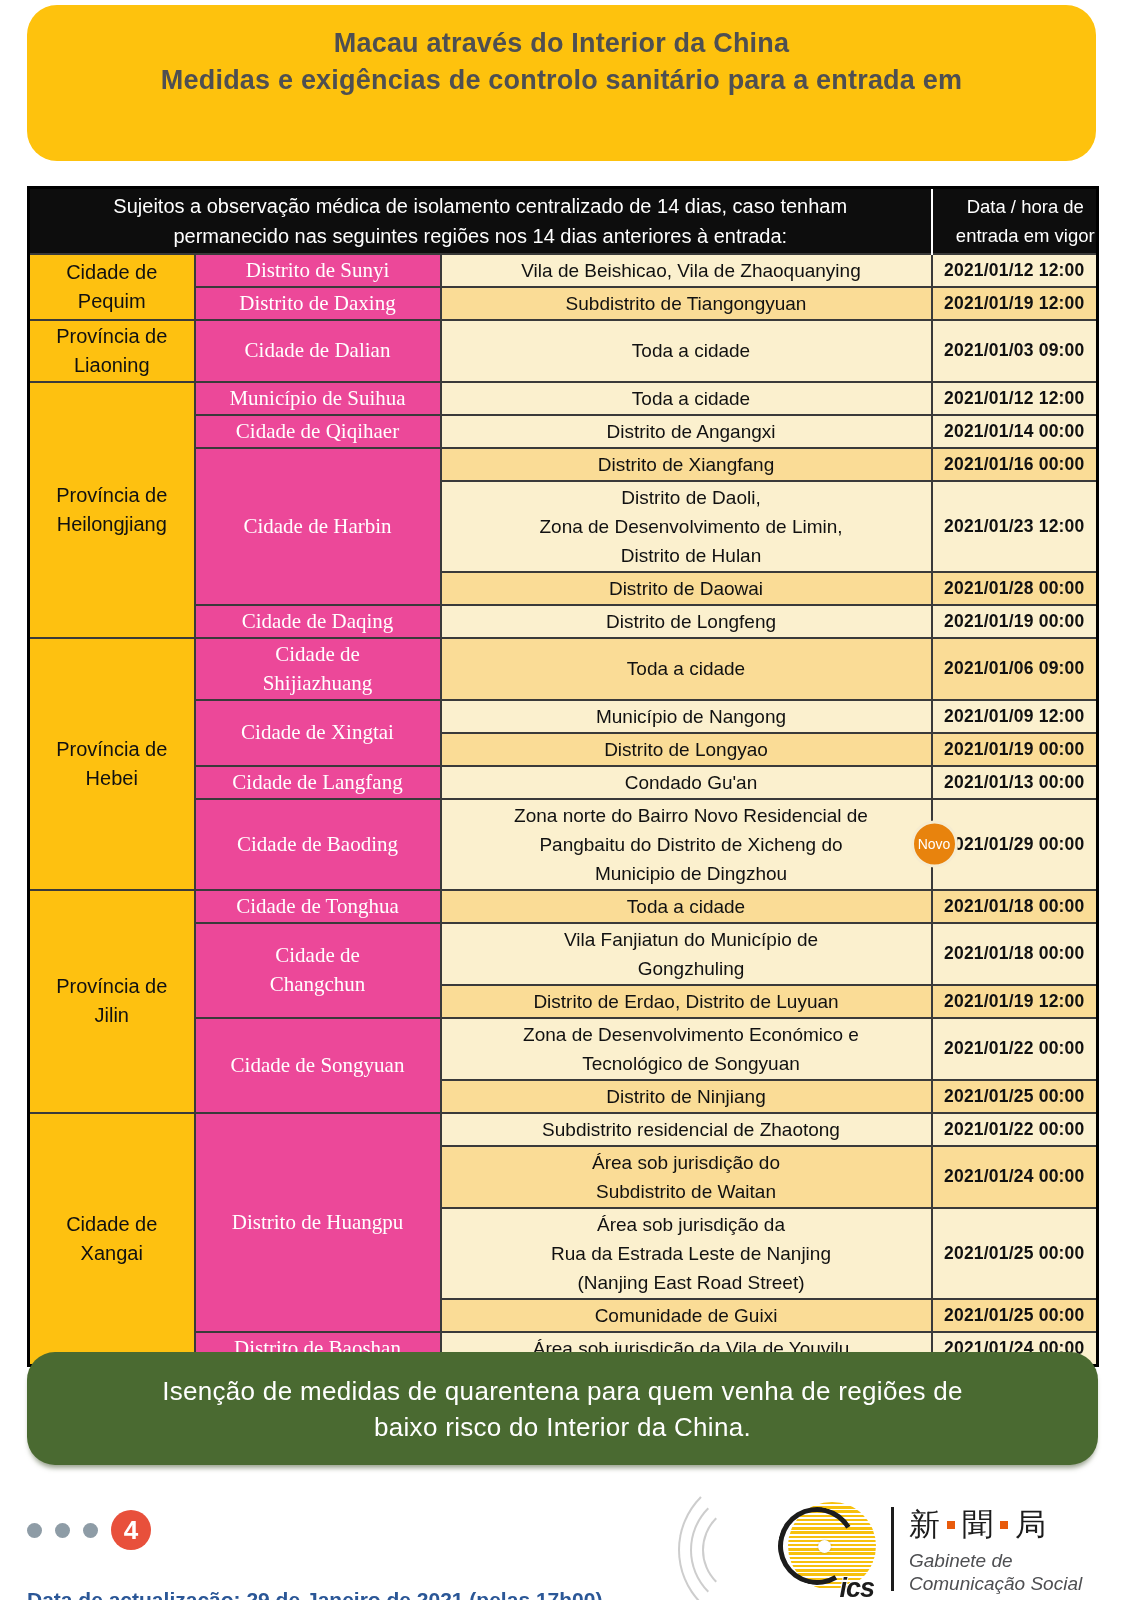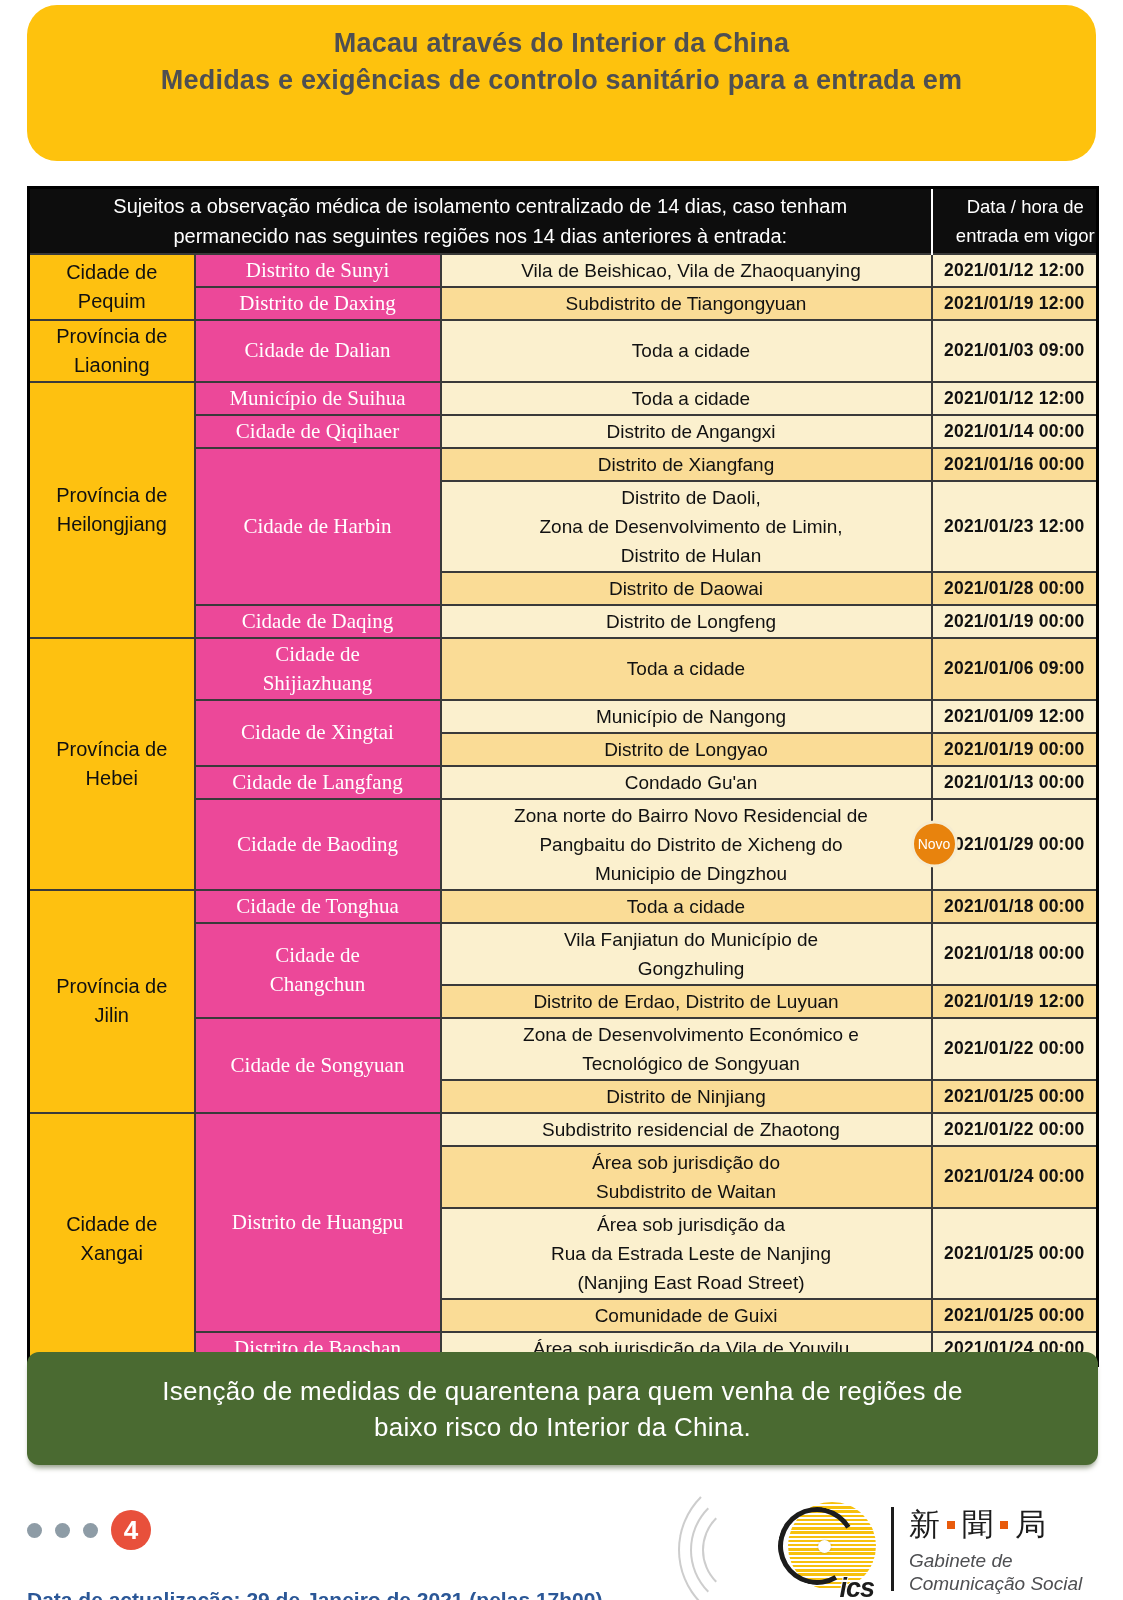--- a/index.html
+++ b/index.html
@@ -38,21 +38,21 @@
   td.amber { background:#FADC96; }
   td.region { position:relative; }
   td.date { font-size:17.5px; padding:1px 2px; letter-spacing:0.2px;font-weight:bold; }
   .novo-badge { position:absolute; right:-27px; top:50%; transform:translateY(-50%);
                 width:47px; height:47px; border-radius:50%; background:#E8830D;
                 border:3px solid #F6ECD0; color:#ffffff; font-size:14px; line-height:41px;
                 text-align:center; z-index:3; white-space:normal; }
 
   
   .green-banner { position:absolute; left:27px; top:1352px; width:1071px; height:113px;
-                  background:#4A6A31; border-radius:12px; color:#ffffff; text-align:center;
+                  background:#4A6A31; border-radius:28px; color:#ffffff; text-align:center;
                   display:flex; flex-direction:column; justify-content:center;
                   box-shadow:0 5px 5px -2px rgba(70,85,50,0.55); }
   .green-banner div { font-size:26px; line-height:36px; letter-spacing:0.3px; }
 
   
   .footer { position:absolute; left:27px; top:1498px; width:1071px; height:100px;
             display:flex; justify-content:space-between; }
   .pager { display:flex; align-items:center; gap:13px; margin-top:12px; }
   .dot { width:15px; height:15px; border-radius:50%; background:#8E9CA6; }
   .page-num { width:40px; height:40px; border-radius:50%; background:#E8503B; color:#ffffff;

